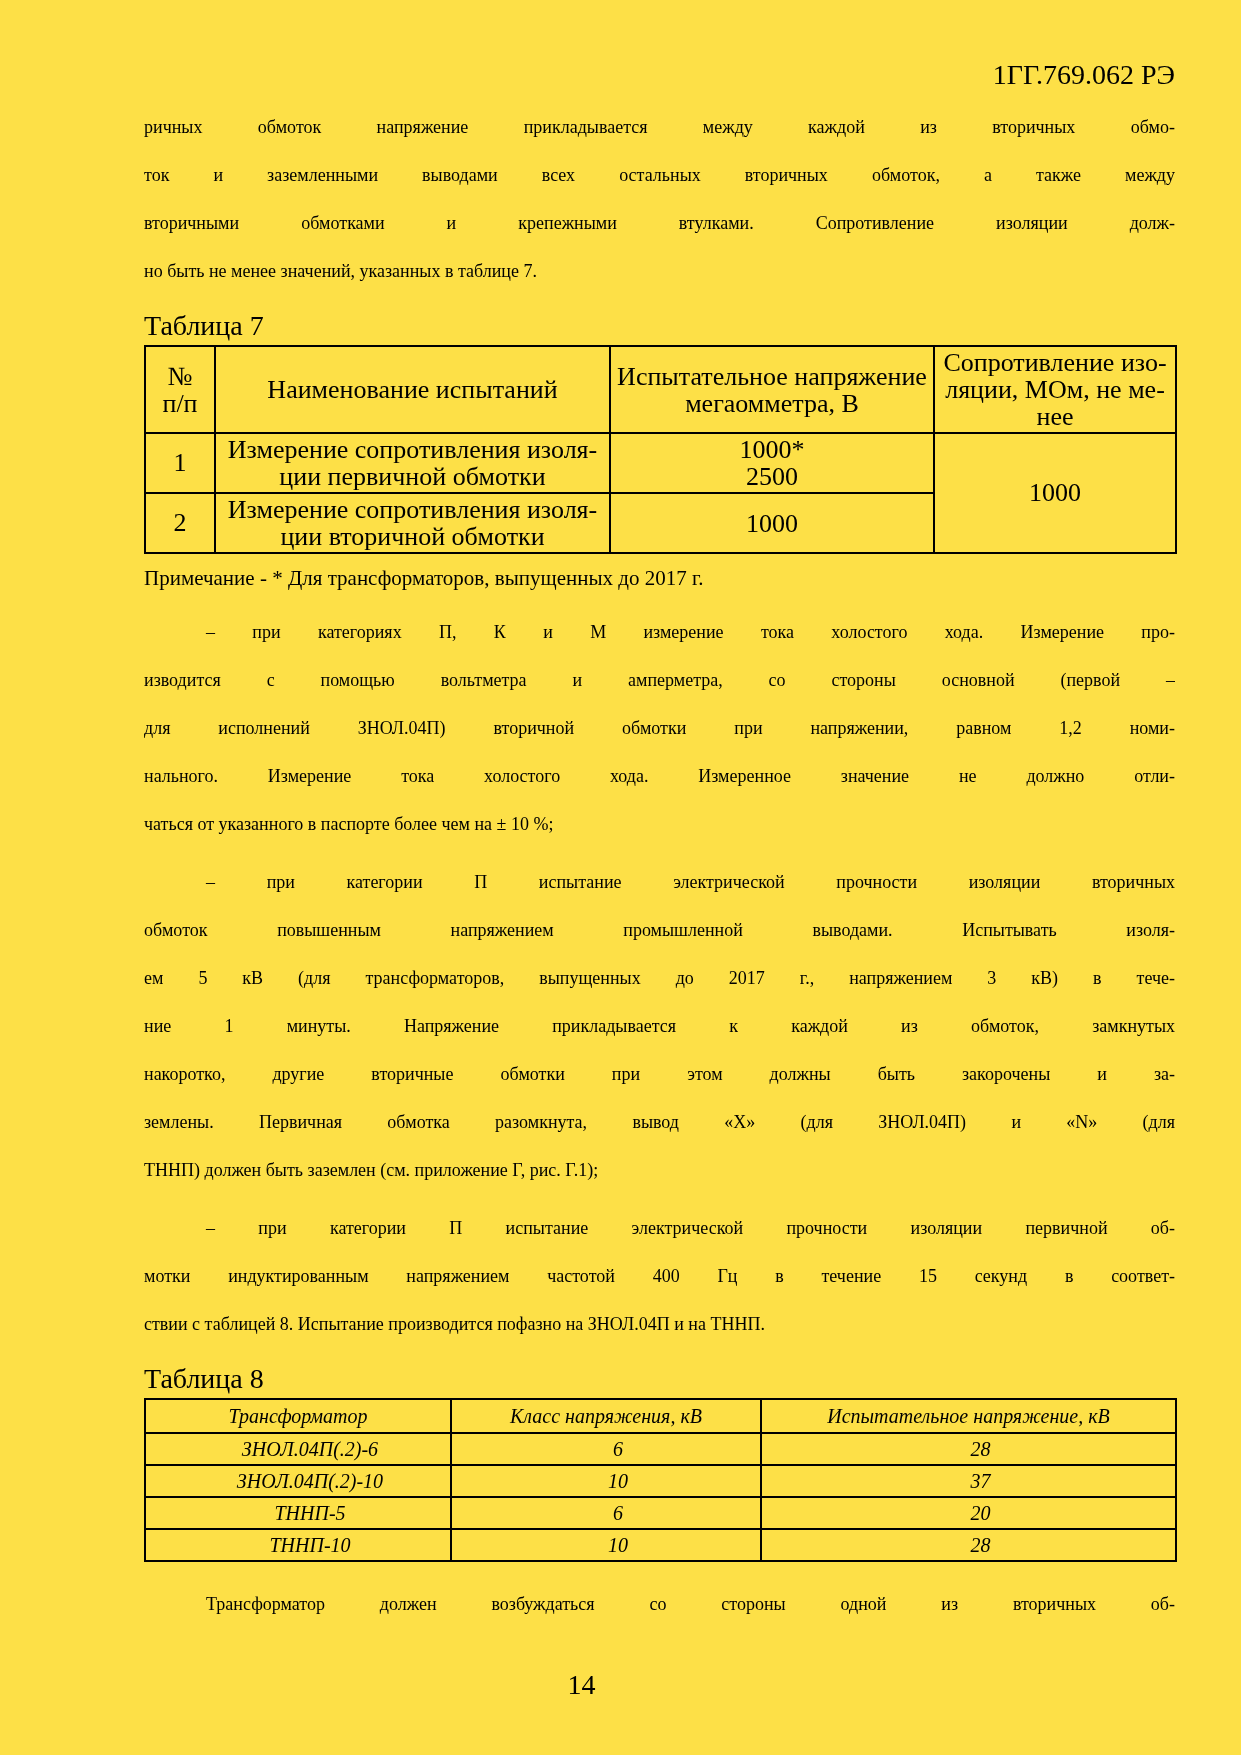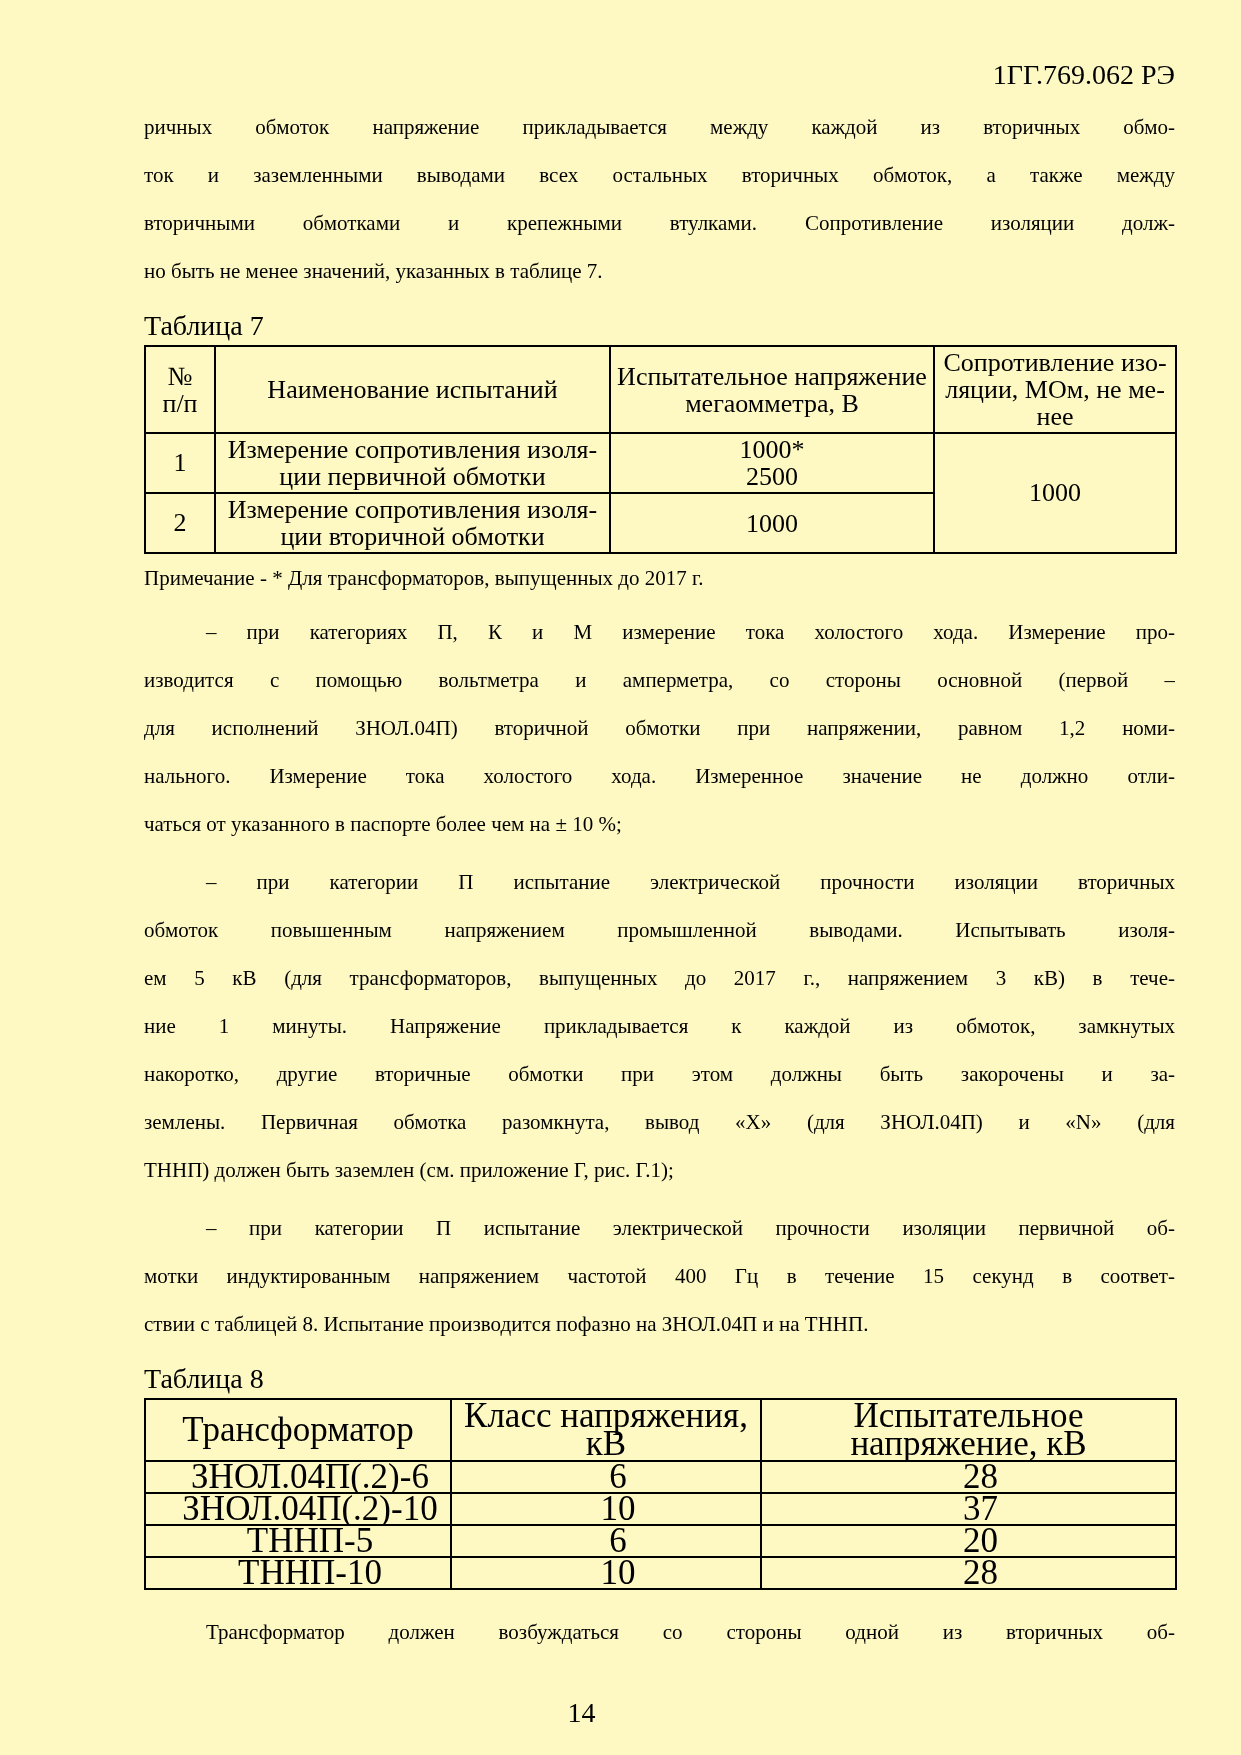--- a/index.html
+++ b/index.html
@@ -1,35 +1,35 @@
 <!DOCTYPE html>
 <html><head>
 <meta charset="utf-8">
 <style>
   html,body{margin:0;padding:0;background:#777;}
   .page{
     position:relative;
     width:1241px;
     height:1755px;
     margin:0 auto;
-    background:#fef9c3;
+    background:#fde047;
     color:#000;
     font-family:"Liberation Serif","DejaVu Serif",serif;
     box-sizing:border-box;
     padding:55px 66px 0 144px;
     overflow:hidden;
   }
   .doc-code{
     text-align:right;
     font-size:28px;
     line-height:40px;
   }
   .para{margin:0;}
   .ln{
-    font-size:21px;
+    font-size:18px;
     line-height:48px;
     white-space:nowrap;
     overflow:hidden;
     text-align:justify;
     text-align-last:justify;
   }
   .ln.end{
     text-align-last:left;
     font-family:Liberation Serif, serif;
   }
@@ -63,21 +63,21 @@
     text-align:center;
     vertical-align:middle;
     padding:2px 4px;
     box-sizing:border-box;
     overflow:hidden;
   }
   .t7{font-size:26px;}
   .t7 .cell-line{line-height:27px;}
   .t7 thead th{height:81px;}
   .t7 tbody tr{height:56px;}
-  .t8{font-size:35px;}
+  .t8{font-size:20px;font-style:italic;}
   .t8 th{height:32px;line-height:28px;}
   .t8 td{height:30px;line-height:26px;padding-left:28px;}
   .page-number{
     text-align:center;
     font-size:28px;
     line-height:34px;
     margin-top:40px;
     
     margin-left:-78px;
     width:1031px;

